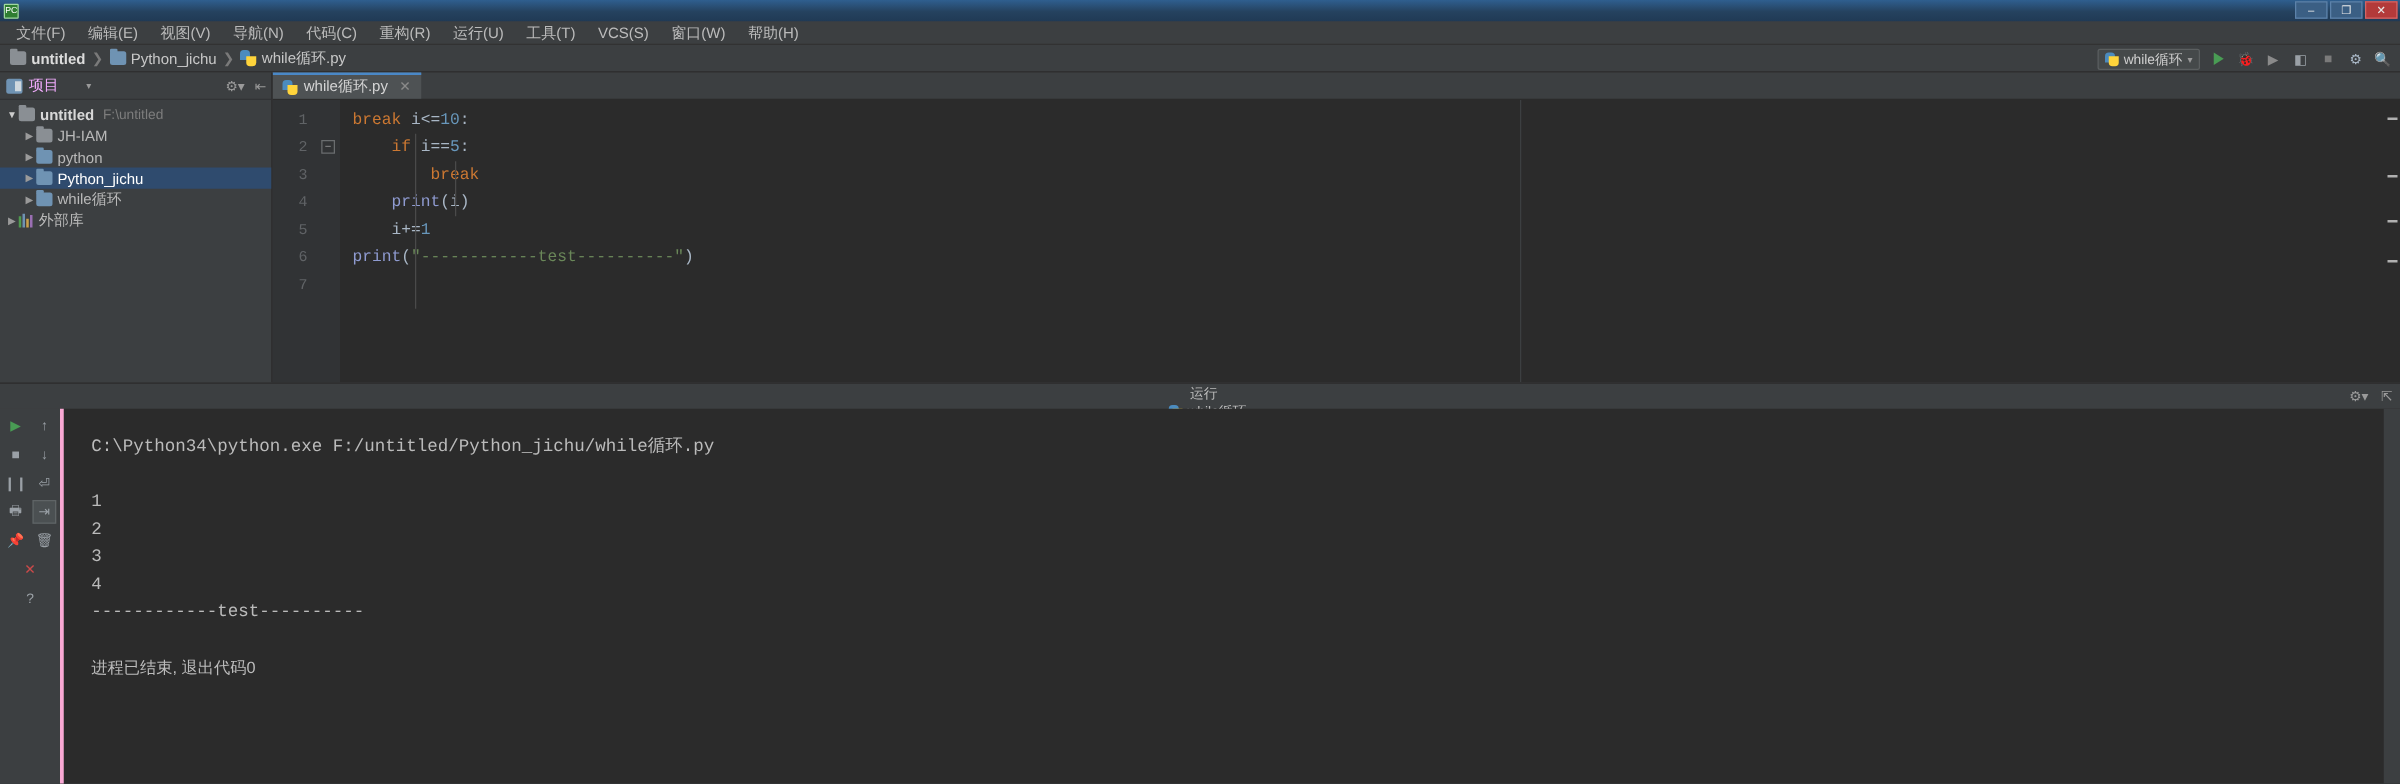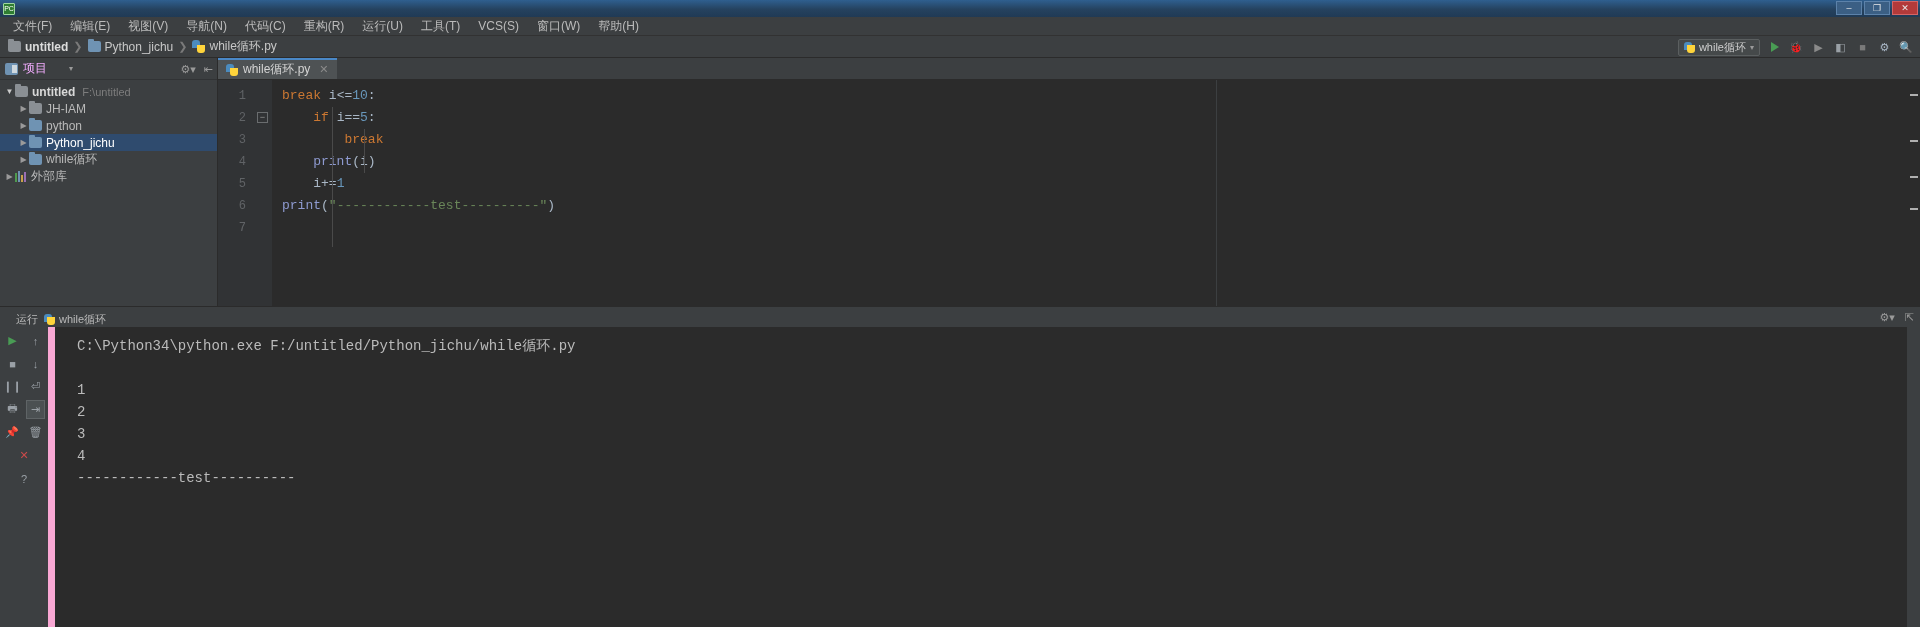--- a/index.html
+++ b/index.html
@@ -196,42 +196,42 @@
     position: absolute; right: 0; top: 0; bottom: 0; width: 12px; background: #2b2b2b;
   }
   .marker { position: absolute; right: 2px; width: 8px; height: 2px; }
 
   
   .console {
     position: absolute; left: 0; right: 0; top: 306px; bottom: 0;
     background: #3c3f41; border-top: 1px solid #2b2b2b;
   }
   .console-head {
-    height: 20px; display: flex; align-items: flex-end; padding-left: 16px;
-    position: relative; font-size: 11px; color: #bbbbbb;
+    height: 20px; display: flex; align-items: center; padding-left: 6px;
+    position: relative; font-size: 11px; color: #bbbbbb; flex-direction: column;
   }
   .console-head .tabname { margin-left: 6px; display: flex; align-items: center; gap: 4px; }
   .console-head-right {
     position: absolute; right: 6px; top: 0; height: 20px; display: flex;
     align-items: center; gap: 10px; color: #9a9a9a; font-size: 11px;
   }
   .console-body { position: absolute; left: 0; right: 0; top: 20px; bottom: 0; display: flex; }
   .console-tools {
     width: 48px; background: #3c3f41; padding-top: 4px;
     display: flex; flex-direction: column; align-items: center;
   }
   .ct-row { display: flex; gap: 4px; margin-bottom: 4px; }
   .ct-btn {
     width: 19px; height: 19px; display: flex; align-items: center;
     justify-content: center; font-size: 11px; color: #9aa0a6;
   }
   .ct-btn.sel { background: #4b5052; border: 1px solid #5f6466; }
   .console-out {
-    flex: 1; background: #2b2b2b; border-left: 7px solid #f9a8d4;
-    padding: 8px 0 0 22px; overflow: hidden;
+    flex: 1; background: #2b2b2b; border-left: 3px solid #f9a8d4;
+    padding: 20px 0 0 22px; overflow: hidden;
     font-family: "Liberation Mono", monospace;
     font-size: 14px; color: #bbbbbb;
   }
   .console-out .oline { height: 22px; line-height: 22px; white-space: pre; }
   .console-out .oline.cn { font-family: "Liberation Sans", sans-serif; font-size: 13px; }
   .console-out .spacer { height: 22px; }
   .console-scroll {
     position: absolute; right: 0; top: 20px; bottom: 0; width: 13px; background: #3c3f41;
   }
 </style>
@@ -448,16 +448,17 @@
 
     <div class="console-out">
       <div class="oline">C:\Python34\python.exe F:/untitled/Python_jichu/while循环.py</div>
       <div class="spacer"></div>
       <div class="oline">1</div>
       <div class="oline">2</div>
       <div class="oline">3</div>
       <div class="oline">4</div>
       <div class="oline">------------test----------</div>
       <div class="spacer"></div>
+      <div class="oline cn">进程已结束, 退出代码0</div>
     </div>
   </div>
   <div class="console-scroll"></div>
 </div>
 
 </body></html>

